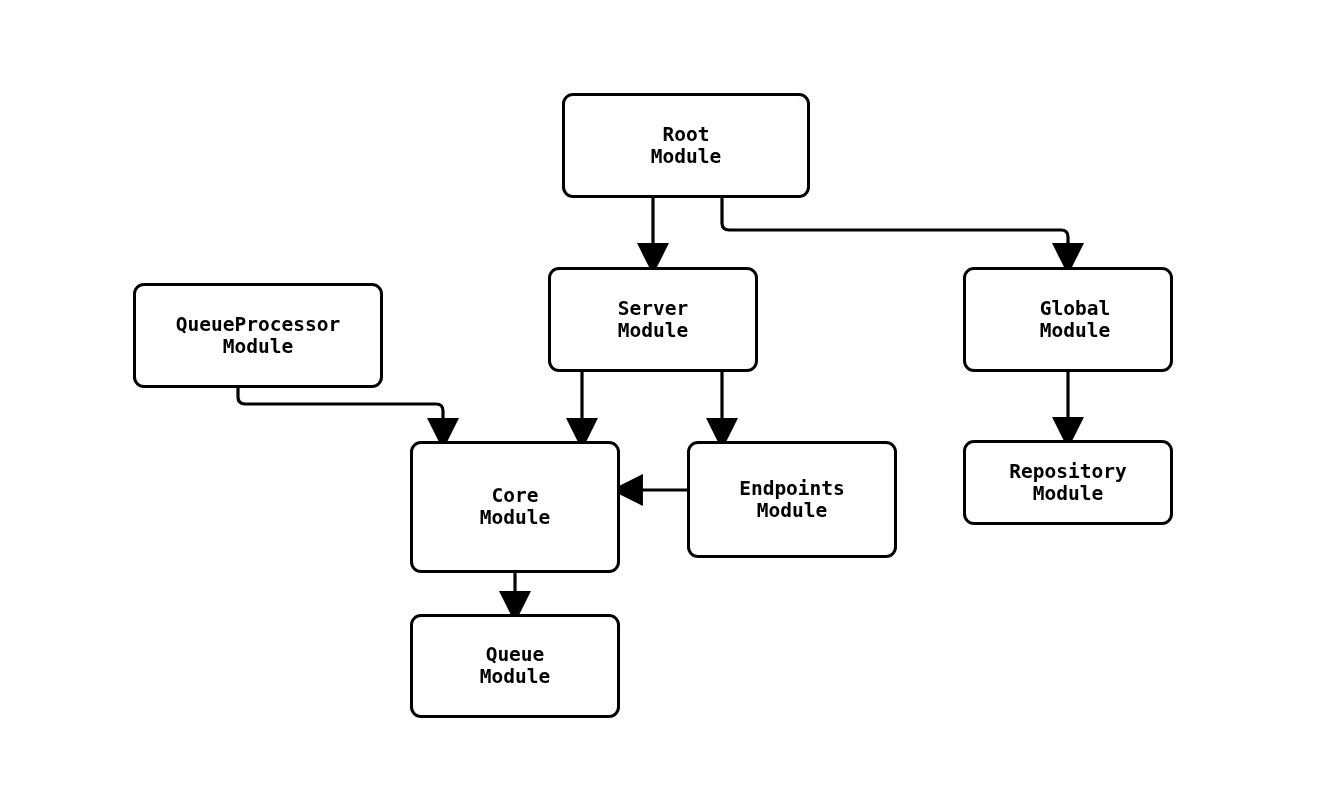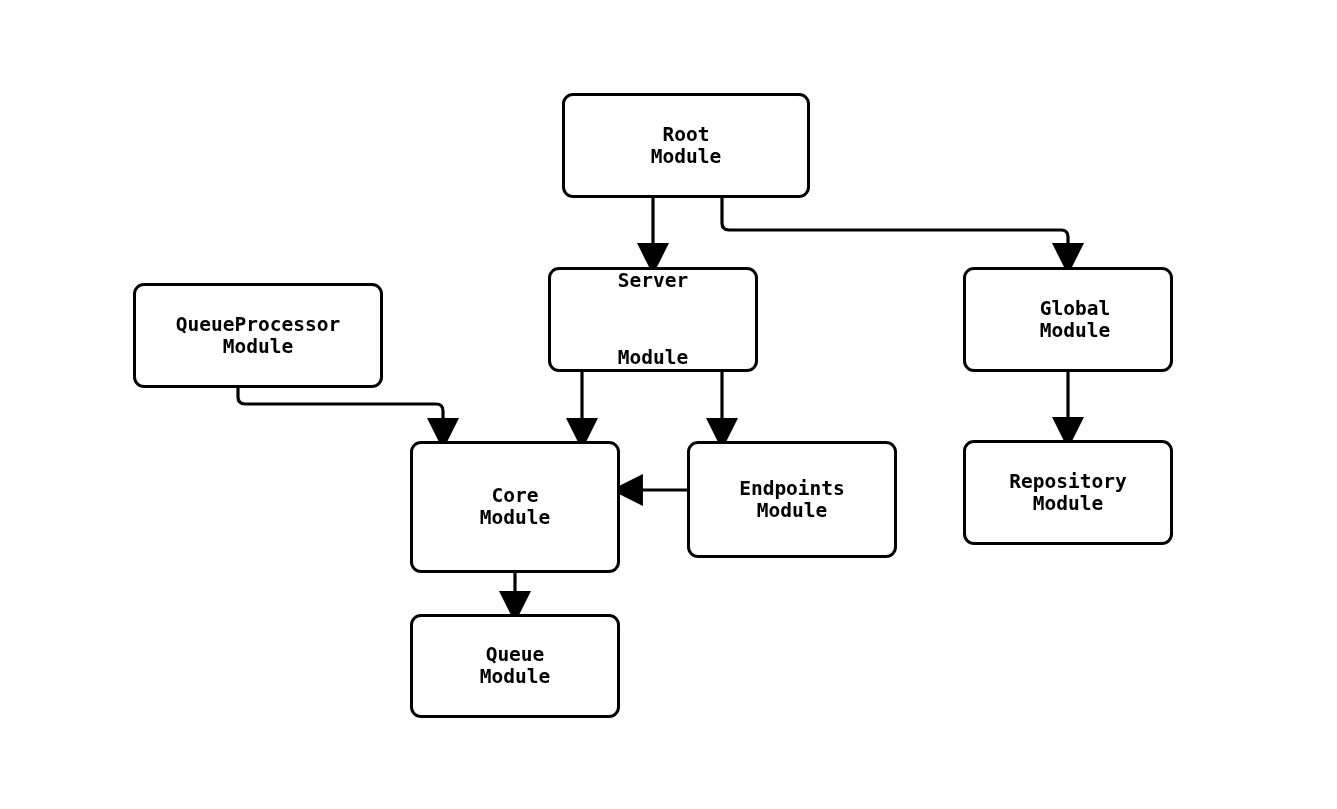--- a/index.html
+++ b/index.html
@@ -99,41 +99,41 @@
   <div class="node" style="left:548px; top:93px; width:248px; height:105px;margin-left:14px;">
     <div class="node-label">Root</div>
     <div class="node-label">Module</div>
   </div>
 
   <div class="node" style="left:133px; top:267px; width:250px; height:105px;margin-top:16px;">
     <div class="node-label">QueueProcessor</div>
     <div class="node-label">Module</div>
   </div>
 
-  <div class="node" style="left:548px; top:267px; width:210px; height:105px;justify-content:space-between;">
+  <div class="node" style="left:548px; top:267px; width:210px; height:105px;">
     <div class="node-label">Server</div>
     <div class="node-label">Module</div>
   </div>
 
   <div class="node" style="left:963px; top:267px; width:210px; height:105px;padding-left:14px;">
     <div class="node-label">Global</div>
     <div class="node-label">Module</div>
   </div>
 
   <div class="node" style="left:410px; top:441px; width:210px; height:132px;">
     <div class="node-label">Core</div>
     <div class="node-label">Module</div>
   </div>
 
   <div class="node" style="left:687px; top:441px; width:210px; height:117px;">
     <div class="node-label">Endpoints</div>
     <div class="node-label">Module</div>
   </div>
 
-  <div class="node" style="left:963px; top:440px; width:210px; height:105px;">
+  <div class="node" style="left:963px; top:440px; width:210px; height:85px;">
     <div class="node-label">Repository</div>
     <div class="node-label">Module</div>
   </div>
 
   <div class="node" style="left:410px; top:614px; width:210px; height:104px;">
     <div class="node-label">Queue</div>
     <div class="node-label">Module</div>
   </div>
 
 </div>

